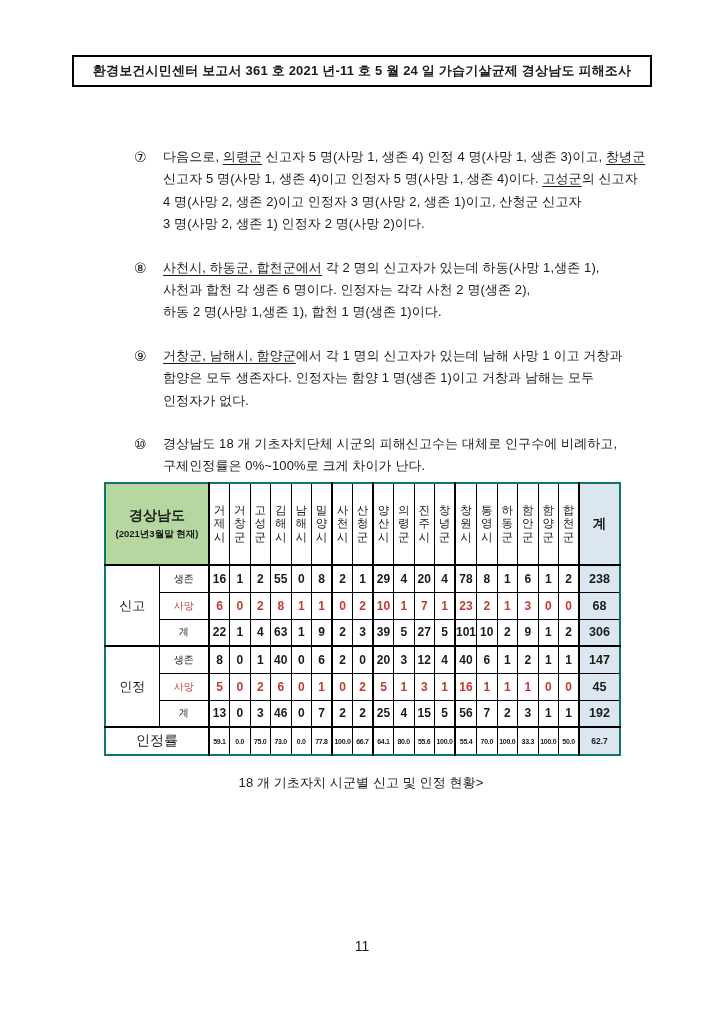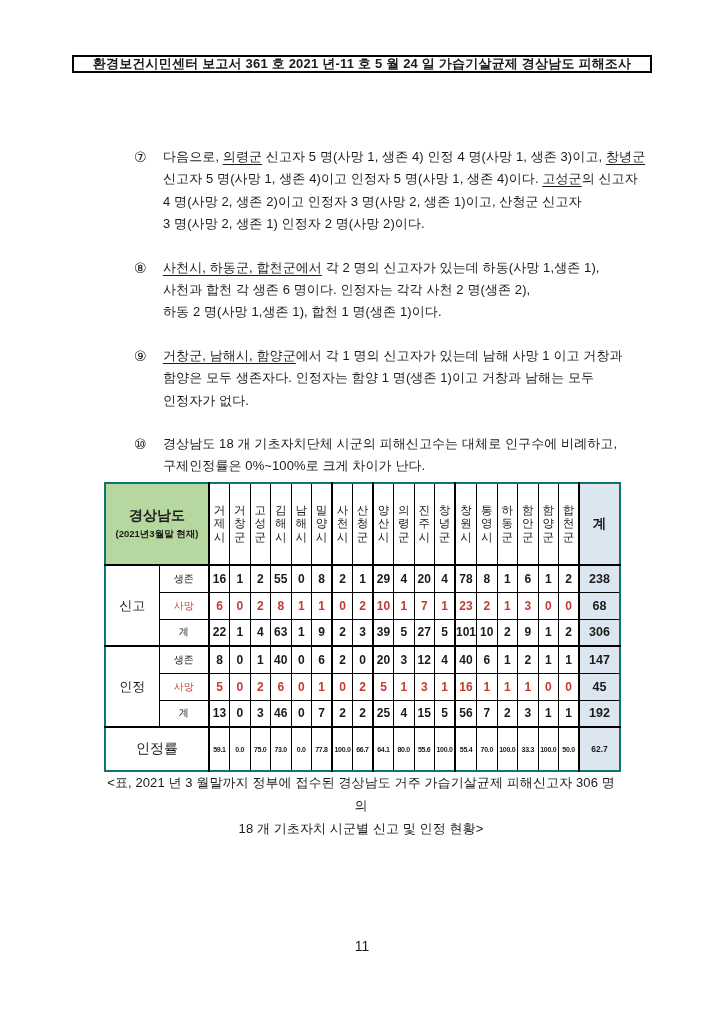--- a/index.html
+++ b/index.html
@@ -12,21 +12,21 @@
   html,body { margin:0; padding:0; }
   body {
     width:724px; height:1024px; background:#ffffff;
     font-family:"Liberation Sans","DejaVu Sans",sans-serif;
     color:var(--ink);
   }
   .page { position:relative; width:724px; height:1024px; overflow:hidden; }
 
   
   .report-header {
-    position:absolute; left:72px; top:55px; width:580px; height:18px;
+    position:absolute; left:72px; top:55px; width:580px; height:32px;
     border:2px solid #000;
     display:flex; align-items:center; justify-content:center;
     font-size:13px; font-weight:bold; letter-spacing:0.2px; white-space:nowrap;
   }
 
   
   .paragraphs { position:absolute; left:134px; top:146px; width:512px; }
   .para { display:flex; margin-bottom:21px; }
   .para .marker { flex:0 0 29px; font-size:14px; line-height:22.4px; }
   .para .ptext { font-size:13px; line-height:22.4px; letter-spacing:0.1px; }
@@ -49,21 +49,21 @@
   .dist { font-size:11.5px; line-height:13.5px; background:#fff; }
   .total-head { background:var(--blue); font-weight:bold; font-size:13.5px; }
   .data-row td { height:27px; }
   .sect-top td { border-top-width:2px; }
   .thickL { border-left-width:2px !important; }
   .sect-label { font-size:13px; }
   .sub-label { font-size:10px; }
   .red { color:var(--red); }
   .val { font-size:12px; font-weight:bold; }
   .total { background:var(--blue); color:var(--ink); font-size:12.5px; }
-  .rate-row td { height:44px; border-top-width:2px; }
+  .rate-row td { height:28px; border-top-width:2px; }
   .rate-label { font-size:14px; }
   .rate-val { font-size:7px; font-weight:bold; letter-spacing:-0.3px; }
   .rate-total { background:var(--blue); font-size:8.5px; font-weight:bold; }
 
   
   .caption {
     position:absolute; left:104px; top:771px; width:514px;
     text-align:center; font-size:13px; line-height:23px; letter-spacing:0.1px;
   }
 
@@ -303,19 +303,18 @@
           <td class="rate-val">100.0</td>
           <td class="rate-val">33.3</td>
           <td class="rate-val">100.0</td>
           <td class="rate-val">50.0</td>
           <td class="rate-total thickL">62.7</td>
         </tr>
       </tbody>
     </table>
 
   <div class="caption">
-    <div>&lt;표, 2021 년 3 월말까지 정부에 접수된 경상남도 거주 가습기살균제 피해신고자 306 명의</div>
     <div>18 개 기초자치 시군별 신고 및 인정 현황&gt;</div>
   </div>
 
   <div class="page-number">11</div>
 
 </div>
 
 </body></html>

